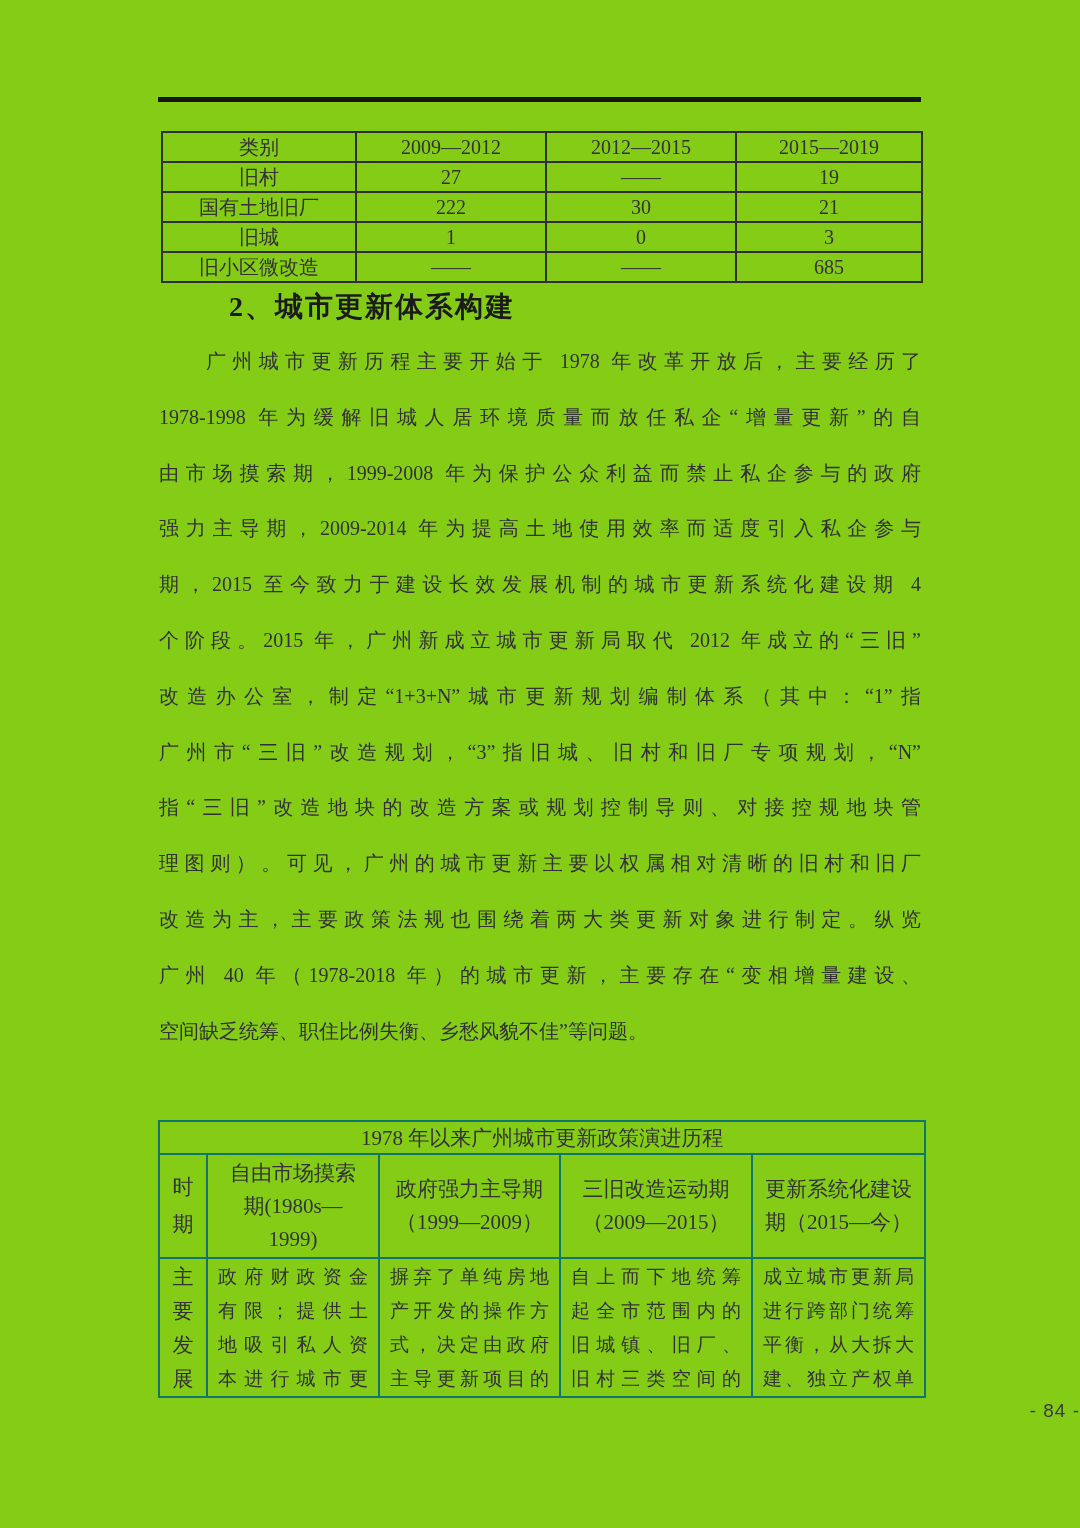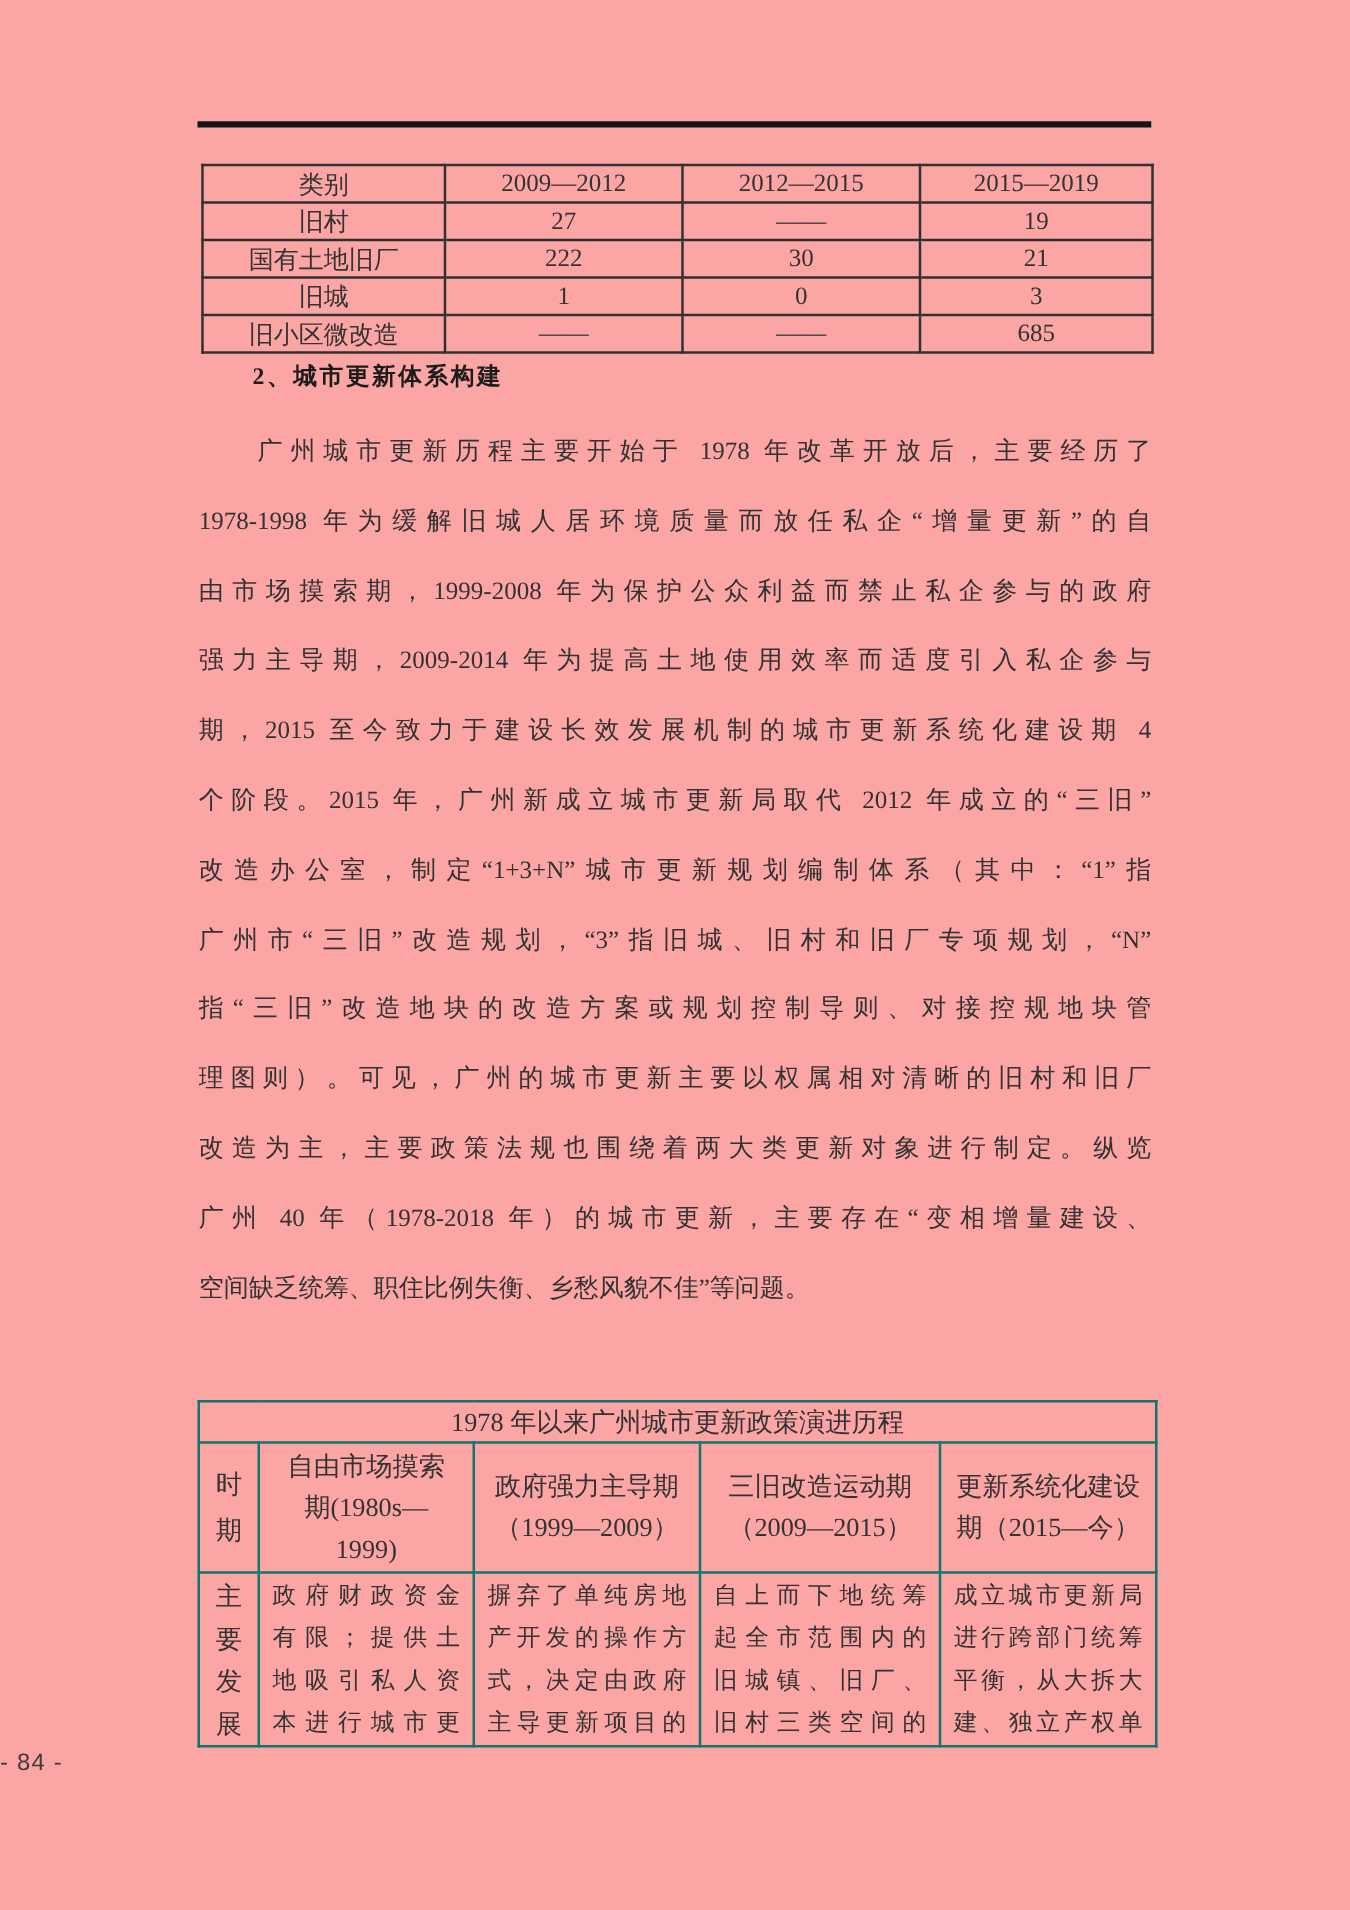--- a/index.html
+++ b/index.html
@@ -3,39 +3,39 @@
 <meta charset="utf-8">
 <style>
   * { margin:0; padding:0; box-sizing:border-box; }
   html,body { width:1080px; background:#ffffff; }
   body {
     font-family:"Liberation Serif","DejaVu Serif",serif;
     color:#2e2e2e;
   }
   .page {
     position:relative; width:1080px; height:1528px;
-    background:#fca5a5; overflow:hidden;text-decoration:underline;
+    background:#84cc16; overflow:hidden;text-decoration:underline;
   }
   .top-rule {
     position:absolute; left:158px; top:97px; width:763px; height:5px;
     background:#161616;
   }
   
   .t1 {
     position:absolute; left:161px; top:131px; width:760px;
     border-collapse:collapse; table-layout:fixed;
   }
   .t1 td {
     border:2px solid #303030; text-align:center; vertical-align:middle;
     font-size:20px; height:30px; color:#333; padding:0 2px;
   }
   
   .heading {
-    position:absolute; left:202px; top:288px;
-    font-size:19px; font-weight:700; color:#1b1b1b; letter-spacing:2px;
+    position:absolute; left:229px; top:288px;
+    font-size:28px; font-weight:700; color:#1b1b1b; letter-spacing:2px;
   }
   
   .para { position:absolute; left:159px; top:334px; width:762px; }
   .pline {
     height:55.8px; line-height:55.8px; font-size:20px; color:#323232;
     text-align:justify; text-align-last:justify; overflow:hidden;
   }
   .pline.first { text-indent:47px; }
   .pline.last { text-align-last:left; }
   
@@ -58,21 +58,21 @@
     font-size:21px; line-height:34px;
   }
   .t2 .body-cell {
     height:137px; white-space:pre-line; vertical-align:top;
     font-size:19px; line-height:34px; padding:1px 10px 0;
     text-align:justify; text-align-last:justify;
   }
   
   .pagenum {
     position:absolute; left:0; top:1400px; width:100%;
-    text-align:left; font-size:19px; letter-spacing:1px; color:#3b3b3b;
+    text-align:right; font-size:19px; letter-spacing:1px; color:#3b3b3b;
     font-family:"Liberation Sans","DejaVu Sans",sans-serif;
   }
 </style>
 </head>
 <body>
 
 <div class="page">
 
   <div class="top-rule"></div>
 

